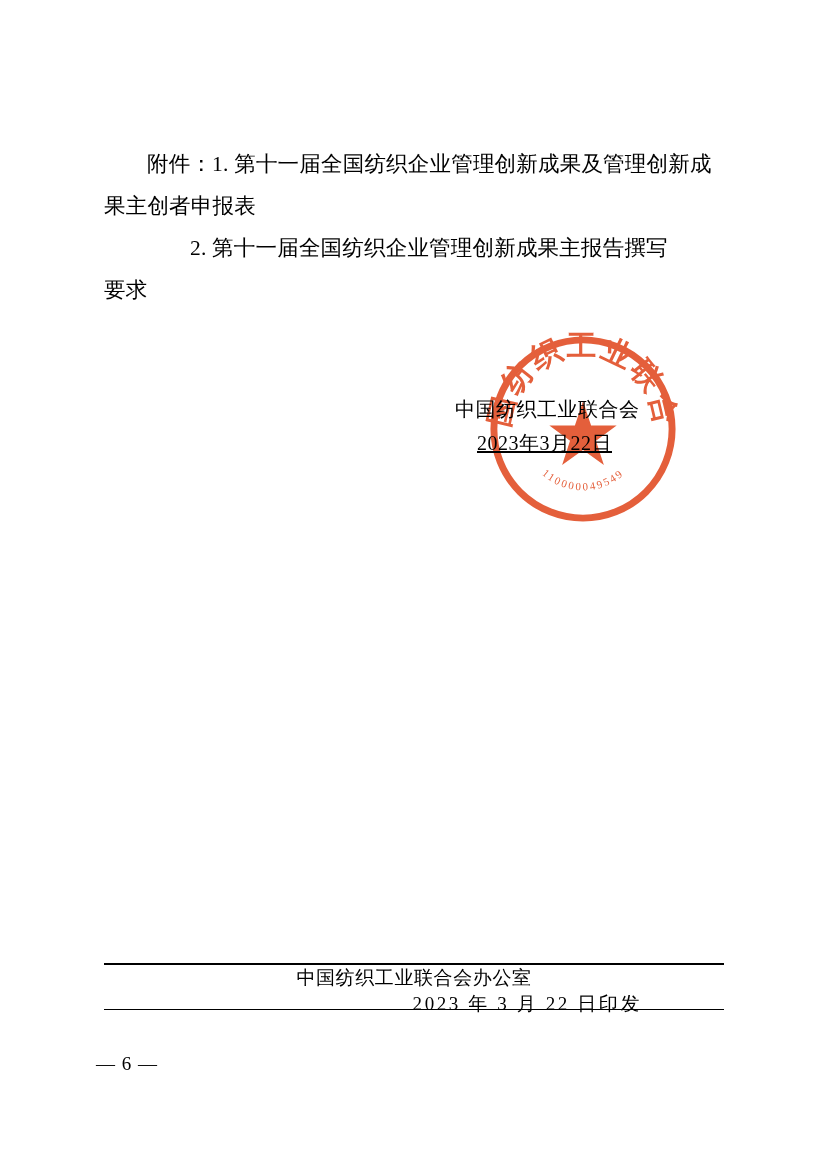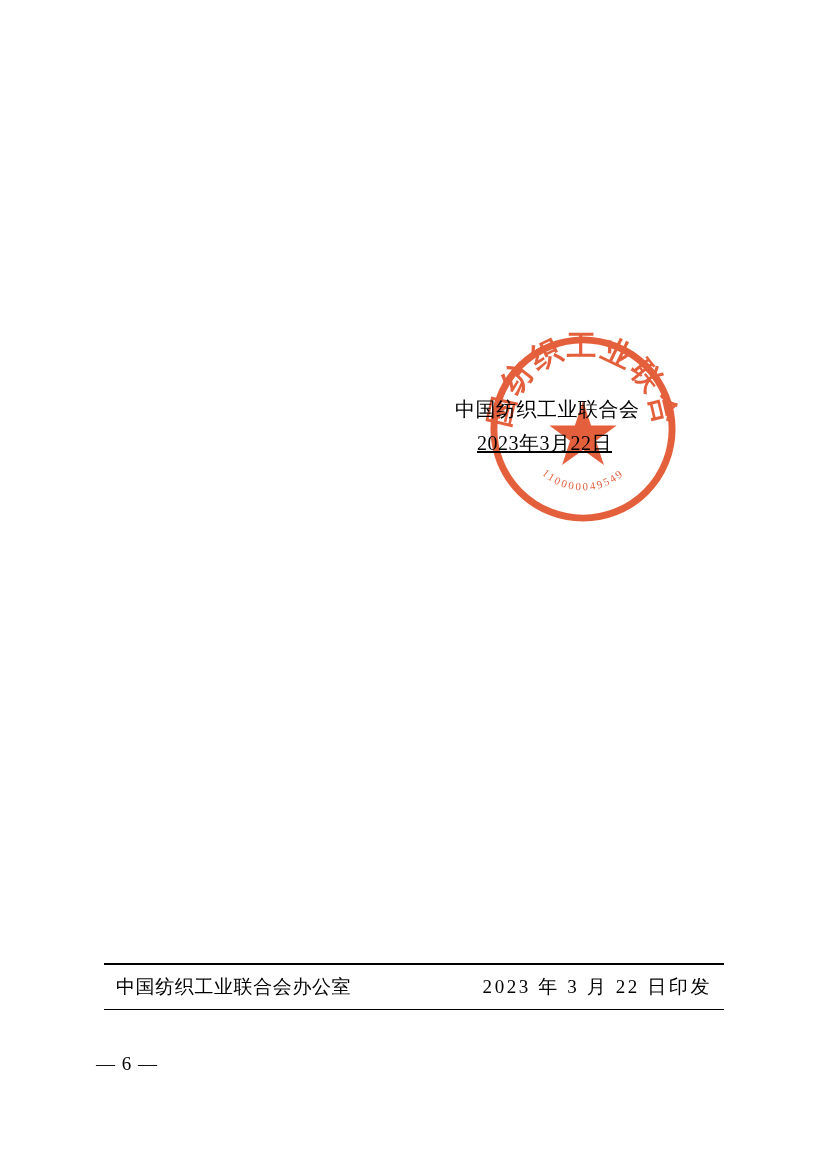--- a/index.html
+++ b/index.html
@@ -101,48 +101,56 @@
     background: #000;
     width: 100%;
     margin-top: 0;
   }
   .footer-row {
     display: flex;
     align-items: center;
     height: 44px;
     padding: 0 12px;
     box-sizing: border-box;
+    flex-direction: column;
   }
   .footer-left {
     font-size: 19px;
     letter-spacing: 0.6px;
     white-space: pre;
   }
   .footer-right {
     font-size: 19px;
     letter-spacing: 2.6px;
     white-space: pre;
     margin-left: auto;
+    margin-right: 70px;
   }
 
   
   .page-number {
     position: absolute;
     left: 96px;
     top: 1053px;
     font-size: 19px;
     letter-spacing: 1px;
     white-space: pre;
   }
 </style>
 </head>
 <body>
 
 <div class="page">
 
+  <div class="attachments">
+    <div class="att-line first">附件：1. 第十一届全国纺织企业管理创新成果及管理创新成</div>
+    <div class="att-line">果主创者申报表</div>
+    <div class="att-line second">2. 第十一届全国纺织企业管理创新成果主报告撰写</div>
+    <div class="att-line">要求</div>
+  </div>
 
   <div class="seal">
     <svg viewBox="0 0 200 200" xmlns="http://www.w3.org/2000/svg">
       <defs>
         <path id="arcTop" d="M 26,100 A 74,74 0 0 1 174,100" fill="none"></path>
         <path id="arcBottom" d="M 38,100 A 62,62 0 0 0 162,100" fill="none"></path>
       </defs>
       <circle cx="100" cy="100" r="90" fill="none" stroke="#E2522B" stroke-width="7"></circle>
       <g fill="#E2522B" font-family="'Liberation Serif', serif">
         <text font-size="30" font-weight="bold" letter-spacing="3">

